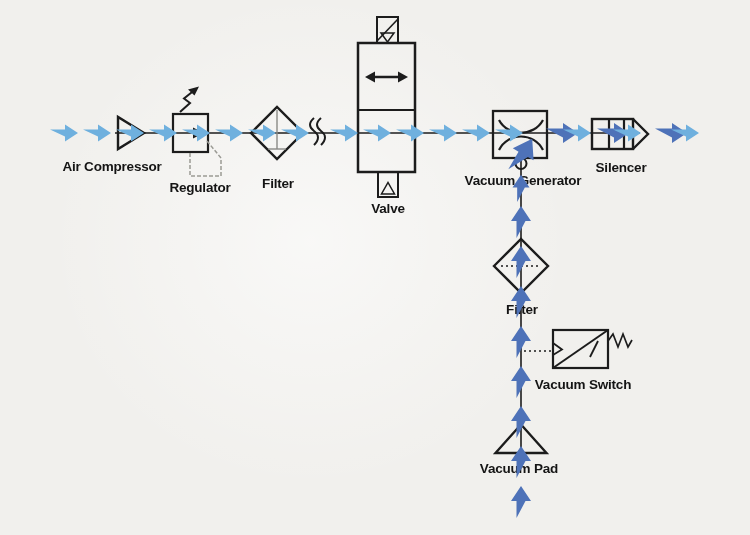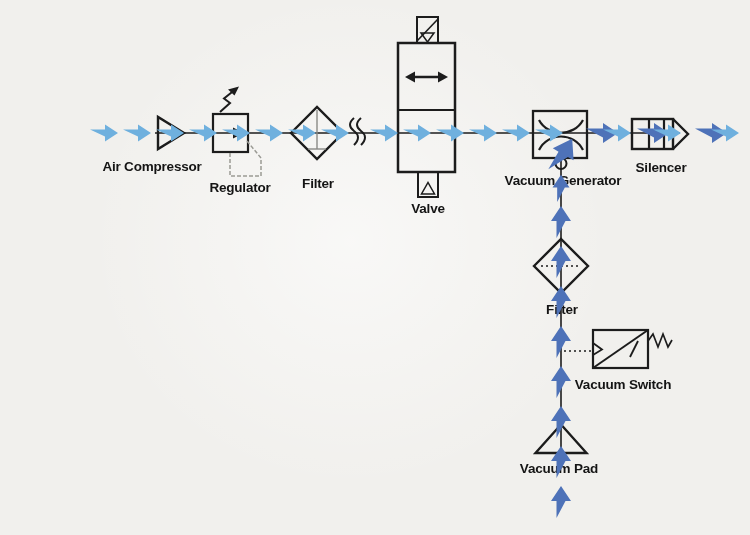--- a/index.html
+++ b/index.html
@@ -6,21 +6,20 @@
   body{
     width:750px;height:535px;overflow:hidden;
     font-family:"Liberation Sans", sans-serif;
     background:var(--bg,#f1f0ed);
   }
   .stage{
     position:relative;width:620px;height:535px;
     background:
       radial-gradient(ellipse at 50% 45%, rgba(255,255,255,.55) 0%, rgba(255,255,255,0) 60%),
       var(--bg,#f1f0ed);
-    margin-left: 40px;
   }
   svg{display:block;}
   .sym{stroke:var(--line,#1c1c1c);fill:none;}
   .sym-thin{stroke:var(--inner,#8a8a86);fill:none;}
   .pilot{stroke:var(--pilot,#9a9a94);fill:none;}
   .lbl{
     fill:var(--label,#141414);
     font-family:"Liberation Sans", sans-serif;
     font-weight:700;font-size:13.5px;letter-spacing:-0.2px;
     text-anchor:middle;

